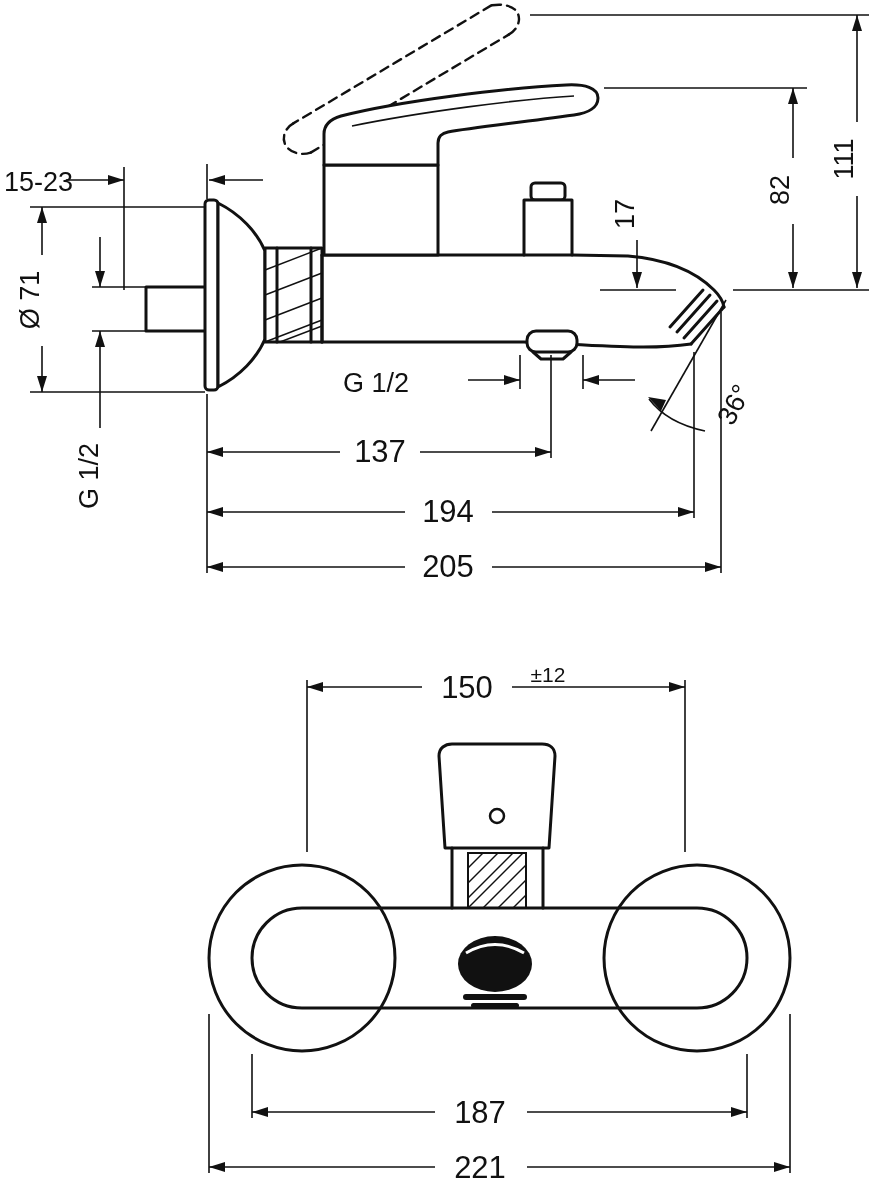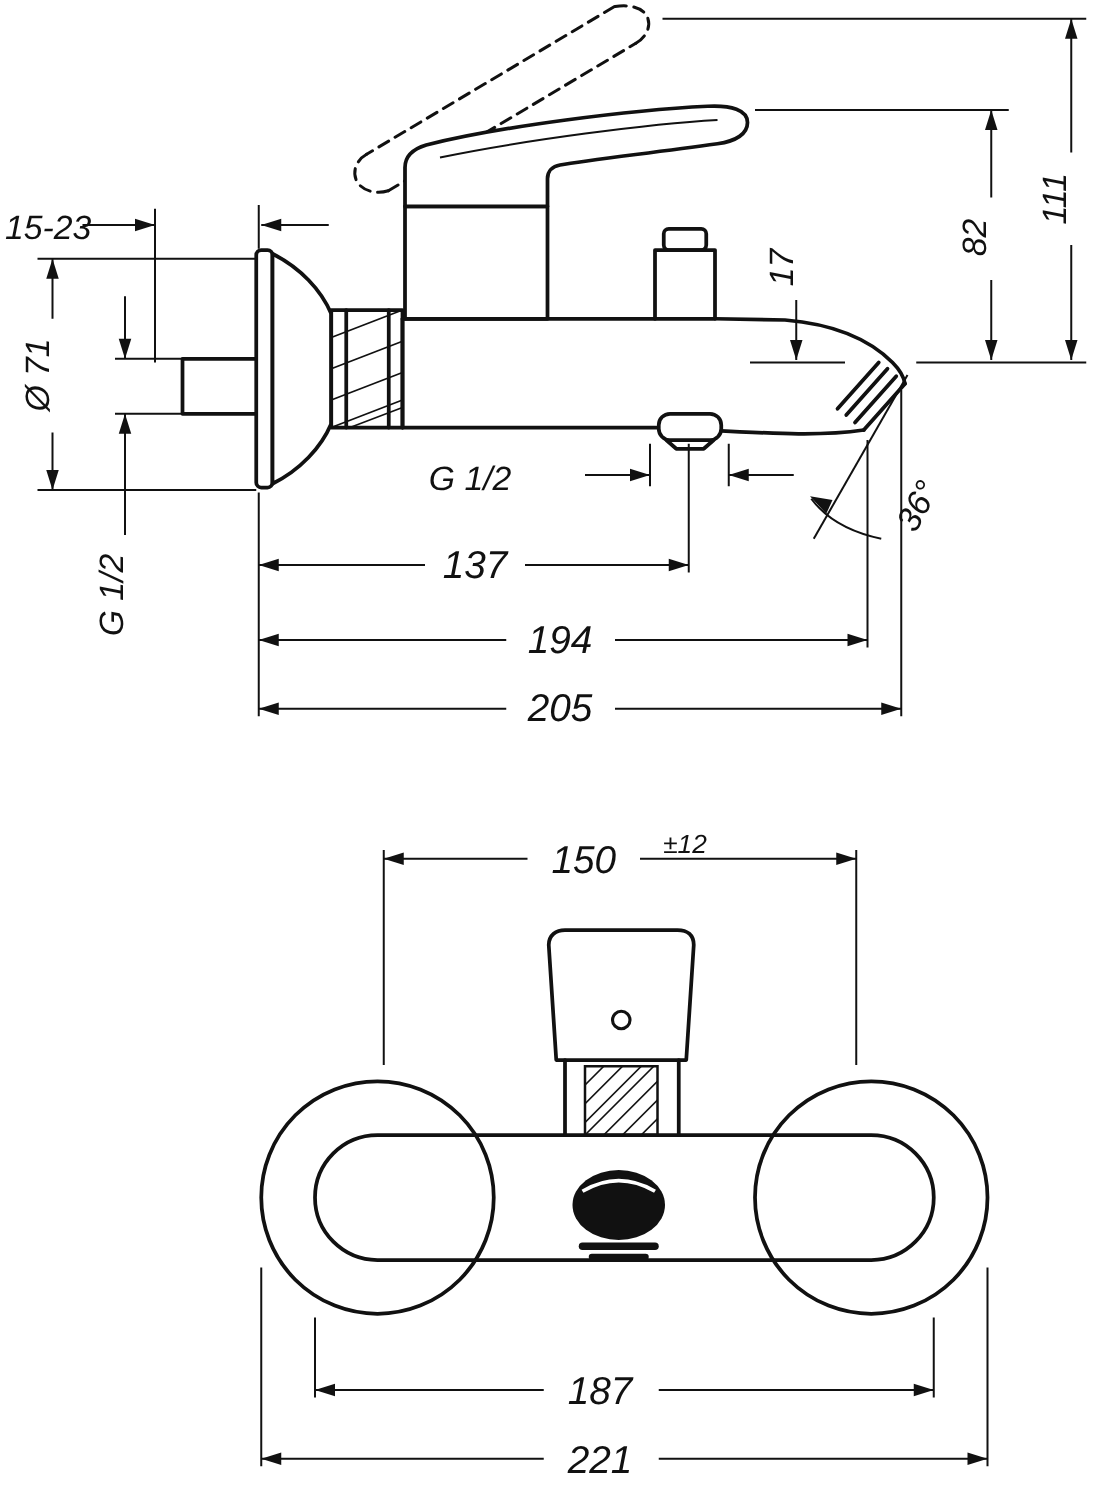--- a/index.html
+++ b/index.html
@@ -1,17 +1,17 @@
 <!DOCTYPE html>
 <html><head>
 <meta charset="utf-8">
 <style>
   html,body{margin:0;padding:0;background:#ffffff;}
   #stage{position:relative;width:882px;height:1183px;background:#ffffff;overflow:hidden;
-         font-family:"Liberation Sans", sans-serif;font-style:italic;}
+         font-family:"Liberation Sans", sans-serif;}
   svg{position:absolute;left:0;top:0;}
   text{fill:#111111;font-family:"Liberation Sans", sans-serif;}
   .dim-text{font-size:31px;}
   .dim-text-sm{font-size:27px;}
   .tol-text{font-size:21px;}
   .outline{stroke:#111111;stroke-width:3;fill:none;stroke-linecap:round;stroke-linejoin:round;}
   .outline-fill{stroke:#111111;stroke-width:3;fill:#ffffff;stroke-linejoin:round;}
   .thin{stroke:#111111;stroke-width:1.6;fill:none;}
   .hatch{stroke:#111111;stroke-width:1.4;fill:none;}
   .arrow{fill:#111111;stroke:none;}

